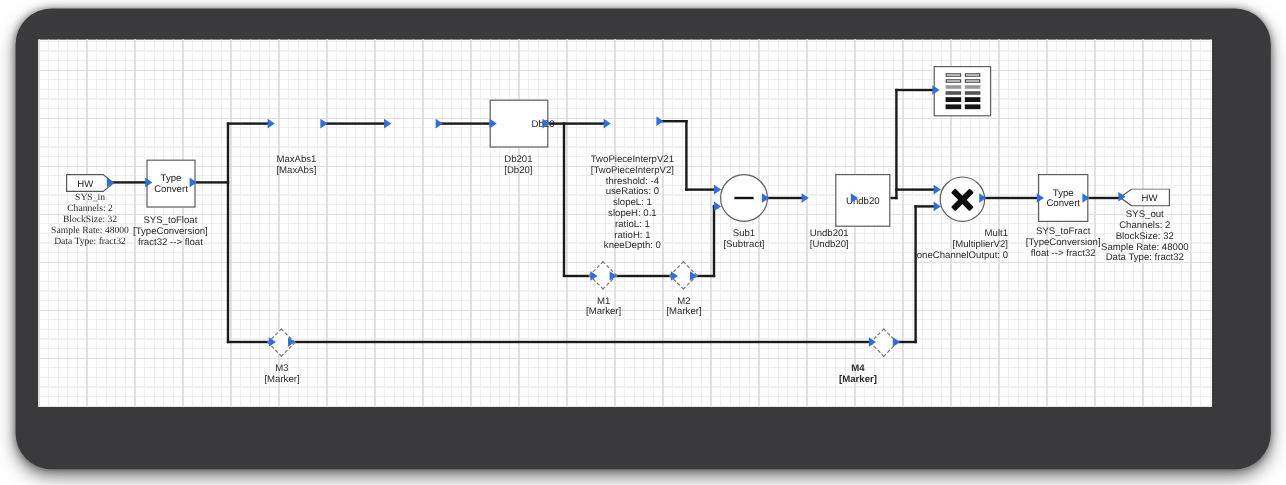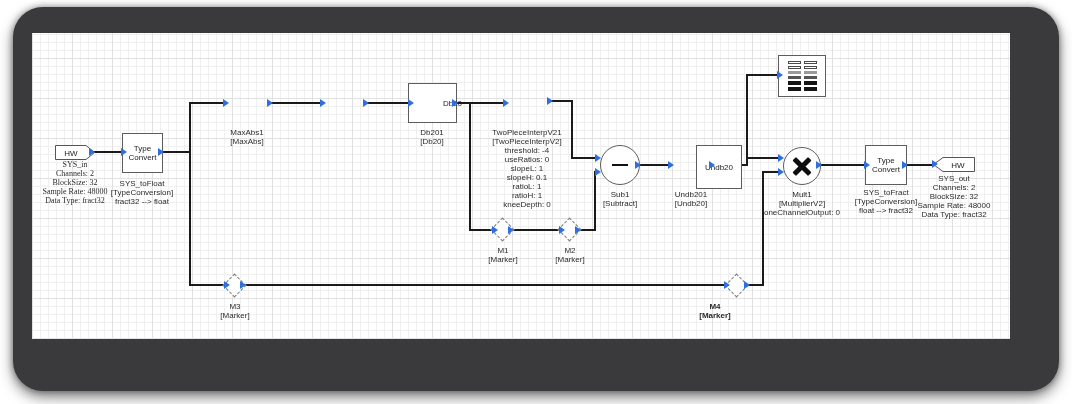--- a/index.html
+++ b/index.html
@@ -195,21 +195,21 @@
       <div>kneeDepth: 0</div>
     </div>
     <div class="label" style="left:588px;top:157px;">
       <div>Sub1</div>
       <div>[Subtract]</div>
     </div>
     <div class="label" style="left:659px;top:157px;">
       <div>Undb201</div>
       <div>[Undb20]</div>
     </div>
-    <div class="label" style="left:770px;top:157px;">
+    <div class="label" style="left:770px;top:157px;text-align:right;">
       <div>Mult1</div>
       <div>[MultiplierV2]</div>
       <div>oneChannelOutput: 0</div>
     </div>
     <div class="label" style="left:854px;top:155px;">
       <div>SYS_toFract</div>
       <div>[TypeConversion]</div>
       <div>float --&gt; fract32</div>
     </div>
     <div class="label" style="left:922px;top:141px;">

